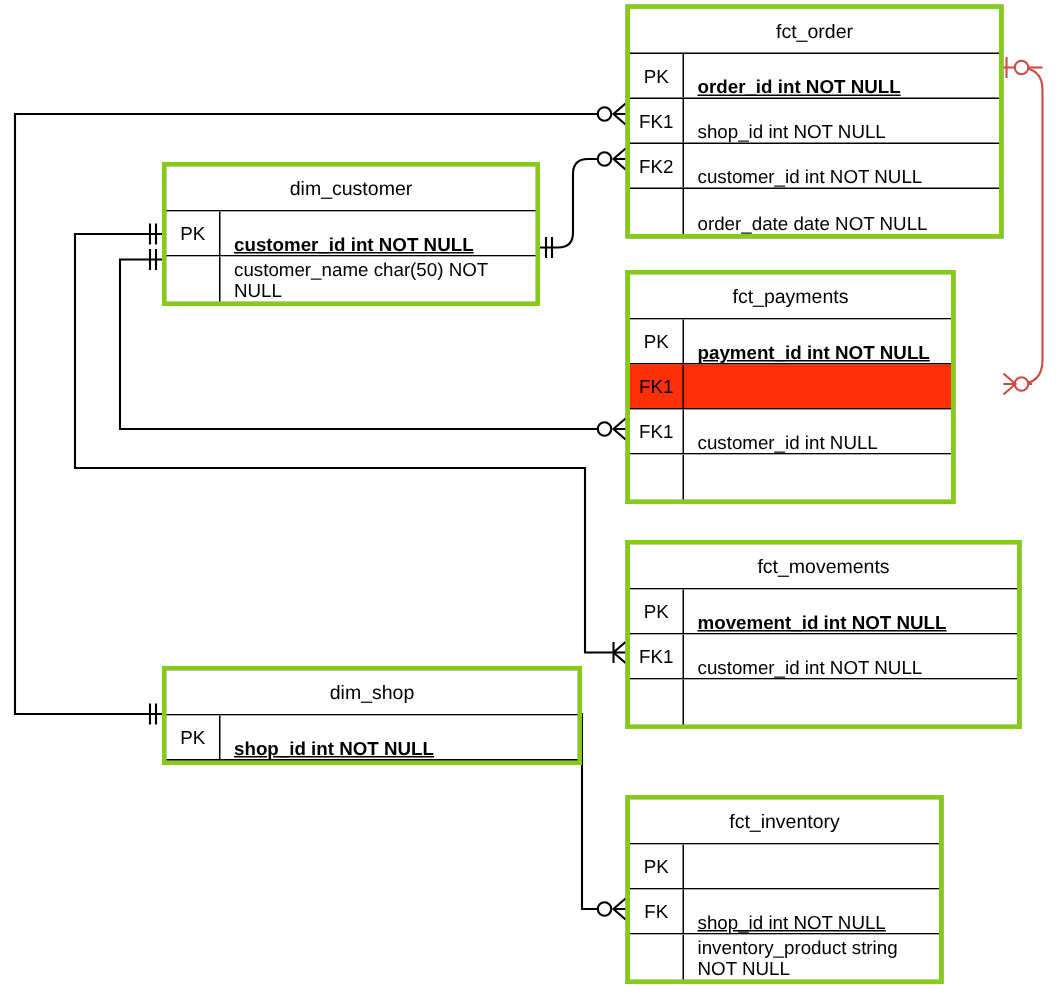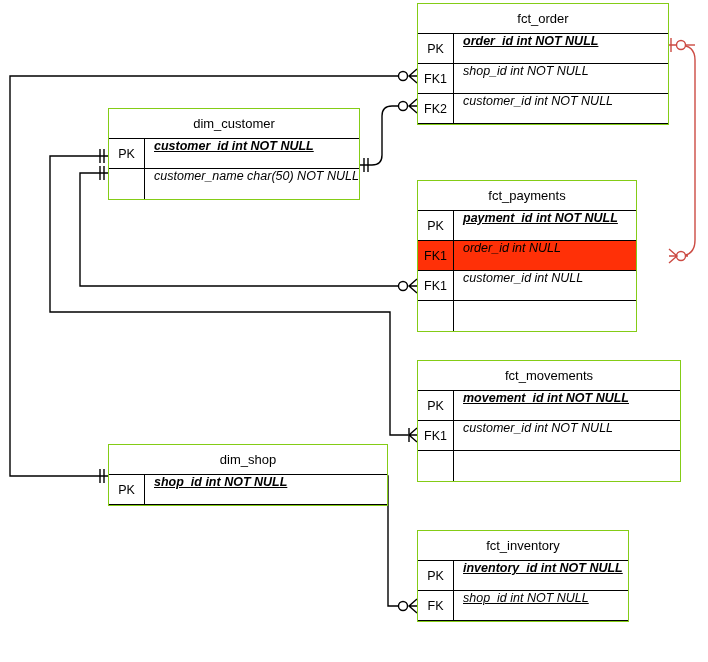--- a/index.html
+++ b/index.html
@@ -1,30 +1,30 @@
 <!DOCTYPE html>
 <html><head>
 <meta charset="utf-8">
 <style>
   html,body{margin:0;padding:0;background:#ffffff;}
   body{width:708px;height:662px;position:relative;overflow:hidden;
        font-family:"Liberation Sans",sans-serif;color:#000;}
   #canvas{position:absolute;left:0;top:0;width:708px;height:662px;}
   svg.wires{position:absolute;left:0;top:0;width:708px;height:662px;pointer-events:none;}
-  .entity{position:absolute;border:1px solid #84cc16;background:#737373;box-sizing:border-box;}
+  .entity{position:absolute;border:3px solid #84cc16;background:#737373;box-sizing:border-box;}
   .ent-title{height:30px;line-height:30px;text-align:center;font-size:13px;
              border-bottom:1px solid #000;box-sizing:border-box;background:#fff;}
   .attr-row{height:30px;display:flex;align-items:stretch;box-sizing:border-box;
             border-bottom:1px solid #000;background:#fff;}
   .attr-row.nolinebelow{border-bottom:none;}
   .key-cell{width:36px;display:flex;align-items:center;justify-content:center;
             font-size:12.5px;box-sizing:border-box;border-right:1px solid #000;}
   .key-cell.blank{border-right:1px solid #000;}
-  .name-cell{flex:1;display:flex;align-items:flex-start;padding-left:9px;
-             font-size:12.5px;box-sizing:border-box;font-style:italic;}
+  .name-cell{flex:1;display:flex;align-items:flex-end;padding-left:9px;
+             font-size:12.5px;box-sizing:border-box;}
   .name-cell .u{text-decoration:underline;font-weight:bold;}
   .name-cell .uf{text-decoration:underline;}
   .hl{background:#FF3007;}
   .hl .key-cell,.hl .name-cell{background:#FF3007;}
 </style>
 </head>
 <body>
 
 <div id="canvas">
 
@@ -97,34 +97,37 @@
           <div class="name-cell">
             <span>shop_id int NOT NULL</span>
           </div>
         </div>
         <div class="attr-row">
           <div class="key-cell">FK2</div>
           <div class="name-cell">
             <span>customer_id int NOT NULL</span>
           </div>
         </div>
+        <div class="attr-row nolinebelow">
+          <div class="key-cell blank"></div>
+          <div class="name-cell">
+            <span>order_date date NOT NULL</span>
+          </div>
+        </div>
       </div>
       <div class="entity" style="left: 417px; top: 180px; width: 220px;">
         <div class="ent-title">fct_payments</div>
         <div class="attr-row">
           <div class="key-cell">PK</div>
           <div class="name-cell">
             <span class="u">payment_id int NOT NULL</span>
           </div>
         </div>
         <div class="attr-row hl">
           <div class="key-cell">FK1</div>
-          <div class="name-cell">
-            <span>order_id int NULL</span>
-          </div>
         </div>
         <div class="attr-row">
           <div class="key-cell">FK1</div>
           <div class="name-cell">
             <span>customer_id int NULL</span>
           </div>
         </div>
         <div class="attr-row nolinebelow">
           <div class="key-cell blank"></div>
         </div>
@@ -144,28 +147,31 @@
           </div>
         </div>
         <div class="attr-row nolinebelow">
           <div class="key-cell blank"></div>
         </div>
       </div>
       <div class="entity" style="left: 417px; top: 530px; width: 212px;">
         <div class="ent-title">fct_inventory</div>
         <div class="attr-row">
           <div class="key-cell">PK</div>
-          <div class="name-cell">
-            <span class="u">inventory_id int NOT NULL</span>
-          </div>
         </div>
         <div class="attr-row">
           <div class="key-cell">FK</div>
           <div class="name-cell">
             <span class="uf">shop_id int NOT NULL</span>
+          </div>
+        </div>
+        <div class="attr-row nolinebelow">
+          <div class="key-cell blank"></div>
+          <div class="name-cell">
+            <span>inventory_product string NOT NULL</span>
           </div>
         </div>
       </div>
       <div class="entity" style="left: 108px; top: 108px; width: 252px;">
         <div class="ent-title">dim_customer</div>
         <div class="attr-row">
           <div class="key-cell">PK</div>
           <div class="name-cell">
             <span class="u">customer_id int NOT NULL</span>
           </div>

